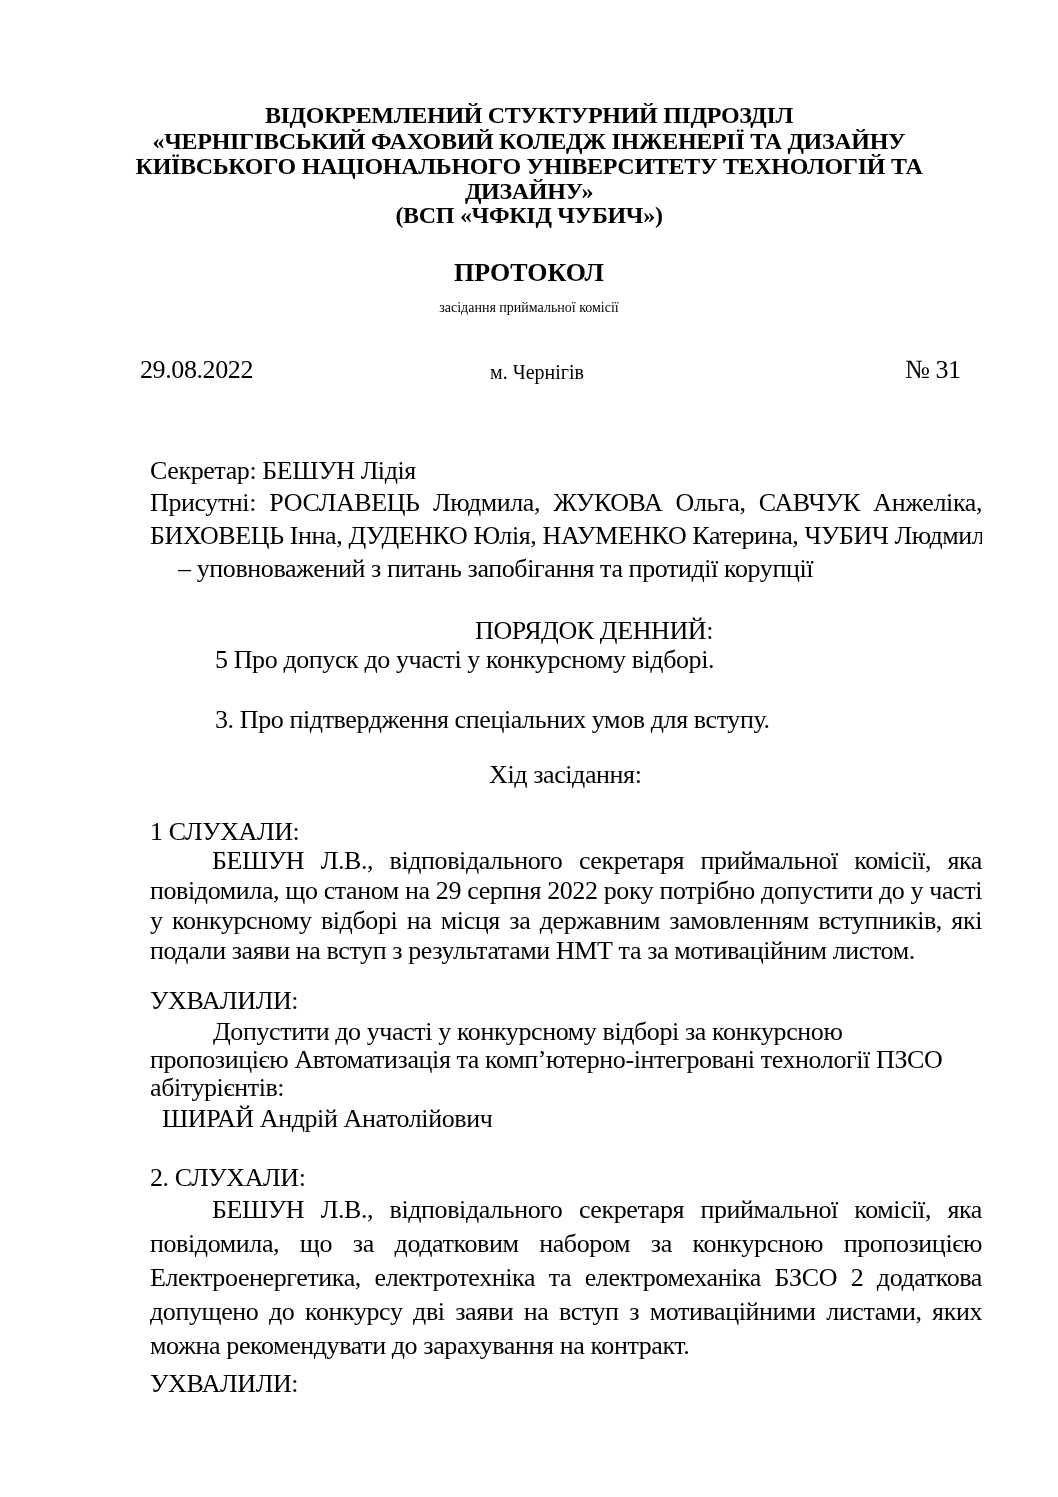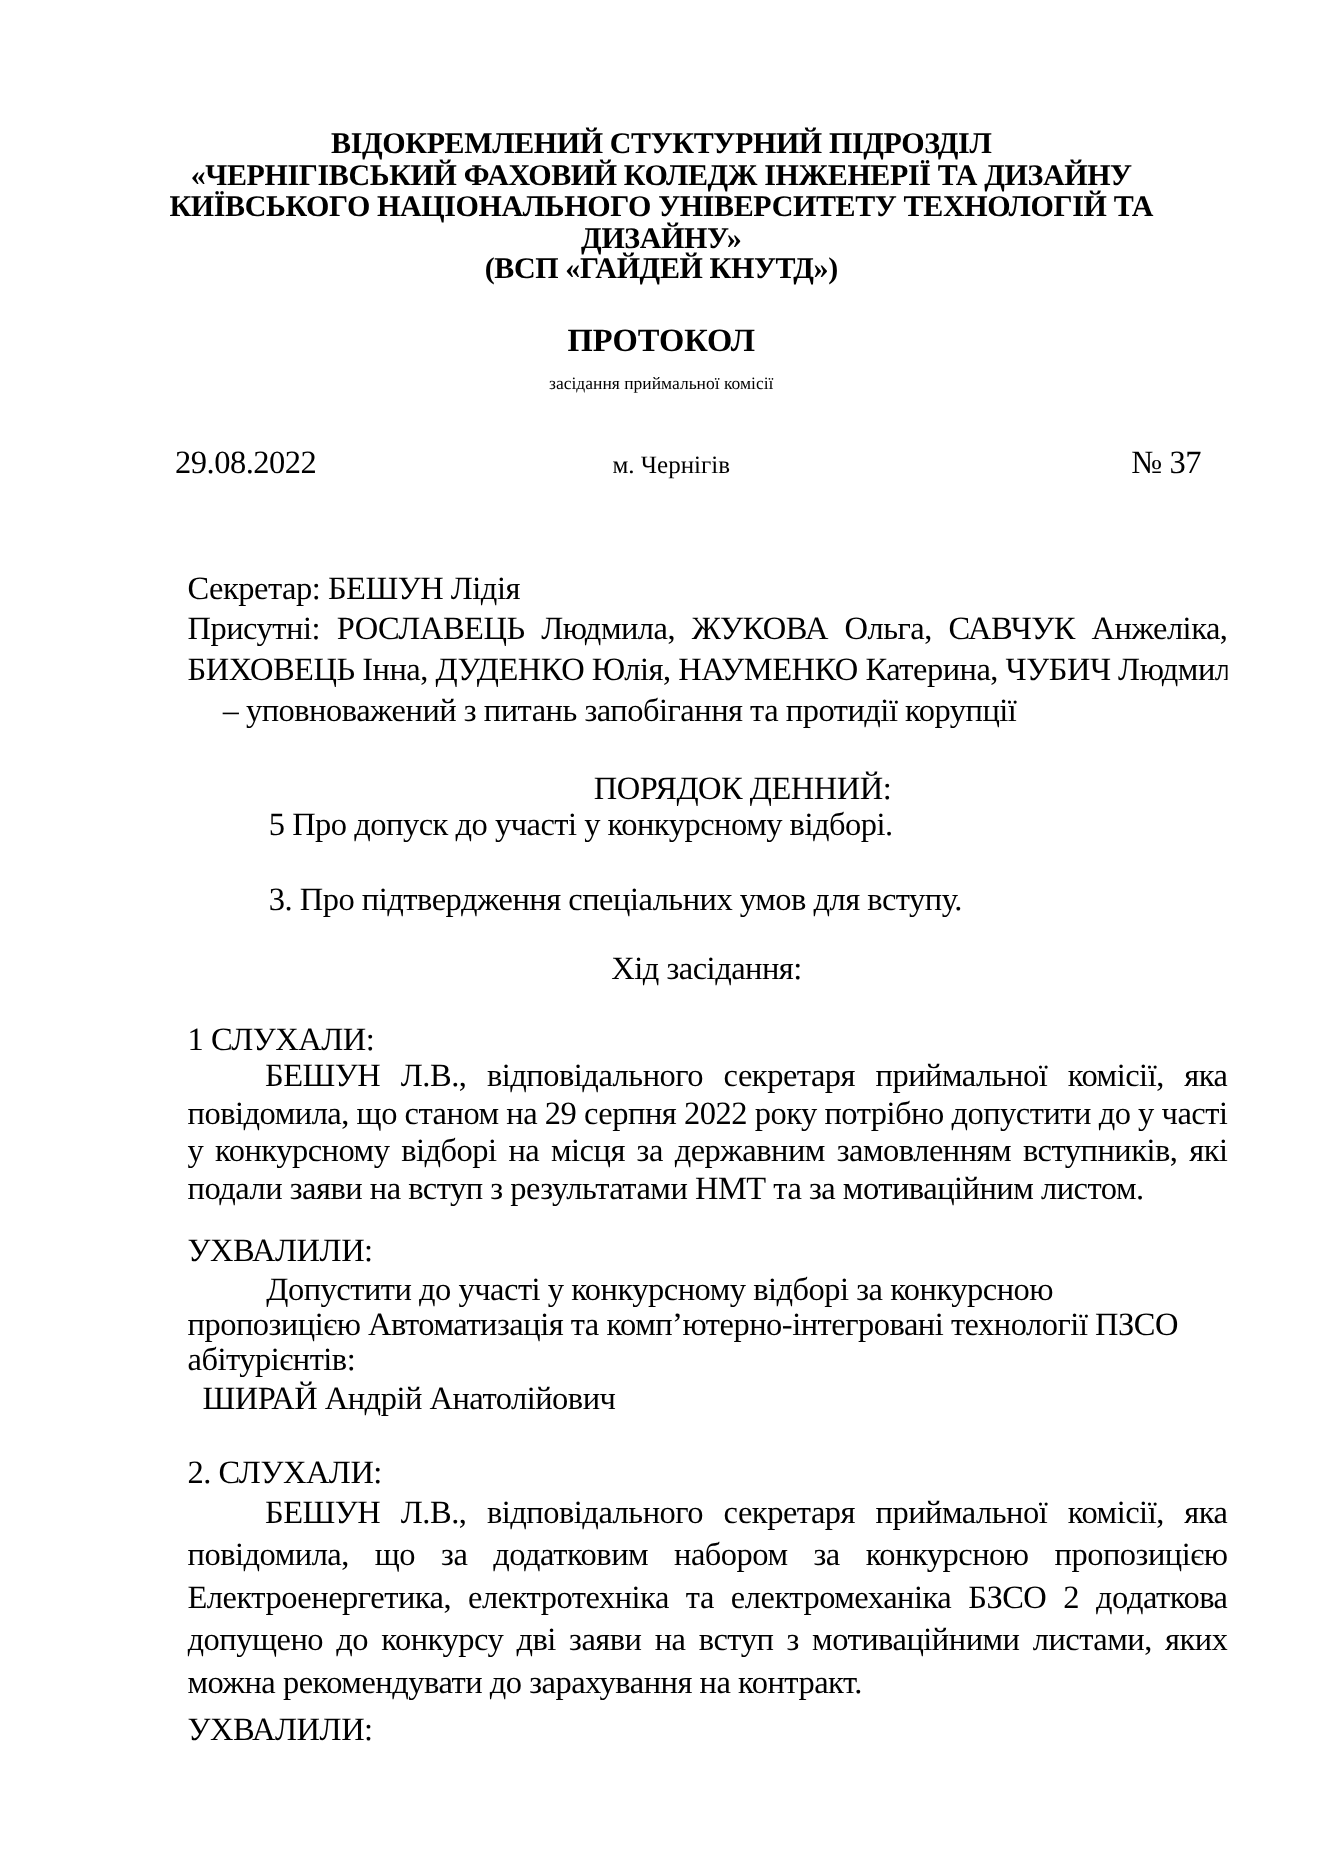--- a/index.html
+++ b/index.html
@@ -52,28 +52,28 @@
   </style>
 </head>
 <body>
 
 <div class="page">
 
   <div class="abs center hdr" style="top:103px;">ВІДОКРЕМЛЕНИЙ СТУКТУРНИЙ ПІДРОЗДІЛ</div>
   <div class="abs center hdr" style="top:129px;">«ЧЕРНІГІВСЬКИЙ ФАХОВИЙ КОЛЕДЖ ІНЖЕНЕРІЇ ТА ДИЗАЙНУ</div>
   <div class="abs center hdr" style="top:154px;">КИЇВСЬКОГО НАЦІОНАЛЬНОГО УНІВЕРСИТЕТУ ТЕХНОЛОГІЙ ТА</div>
   <div class="abs center hdr" style="top:179px;">ДИЗАЙНУ»</div>
-  <div class="abs center hdr" style="top:203px;">(ВСП «ГАЙДЕЙ КНУТД»)</div>
+  <div class="abs center hdr" style="top:203px;">(ВСП «ЧФКІД ЧУБИЧ»)</div>
 
   <div class="abs center title" style="top:259px;">ПРОТОКОЛ</div>
   <div class="abs center subtitle" style="top:296px;">засідання приймальної комісії</div>
 
   <div class="abs t26" style="left:140px; top:355px;">29.08.2022</div>
   <div class="abs t20" style="left:490px; top:360px;">м. Чернігів</div>
-  <div class="abs t26" style="left:905px; top:355px;">№ 37</div>
+  <div class="abs t26" style="left:905px; top:355px;">№ 31</div>
 
   <div class="abs t26" style="left:150px; top:456px;">Секретар: БЕШУН Лідія</div>
   <div class="just" style="top:488px;">
     <span class="just-line">Присутні: РОСЛАВЕЦЬ Людмила, ЖУКОВА Ольга, САВЧУК Анжеліка,</span>
     <span class="just-line" style="margin-top:3px;">БИХОВЕЦЬ Інна, ДУДЕНКО Юлія, НАУМЕНКО Катерина, ЧУБИЧ Людмила</span>
     <span class="just-line last-line" style="margin-top:3px;margin-left:28px;">– уповноважений з питань запобігання та протидії корупції</span>
   </div>
 
   <div class="abs t26" style="left:475px; top:616px;">ПОРЯДОК ДЕННИЙ:</div>
   <div class="abs t26" style="left:215px; top:645px;">5 Про допуск до участі у конкурсному відборі.</div>

